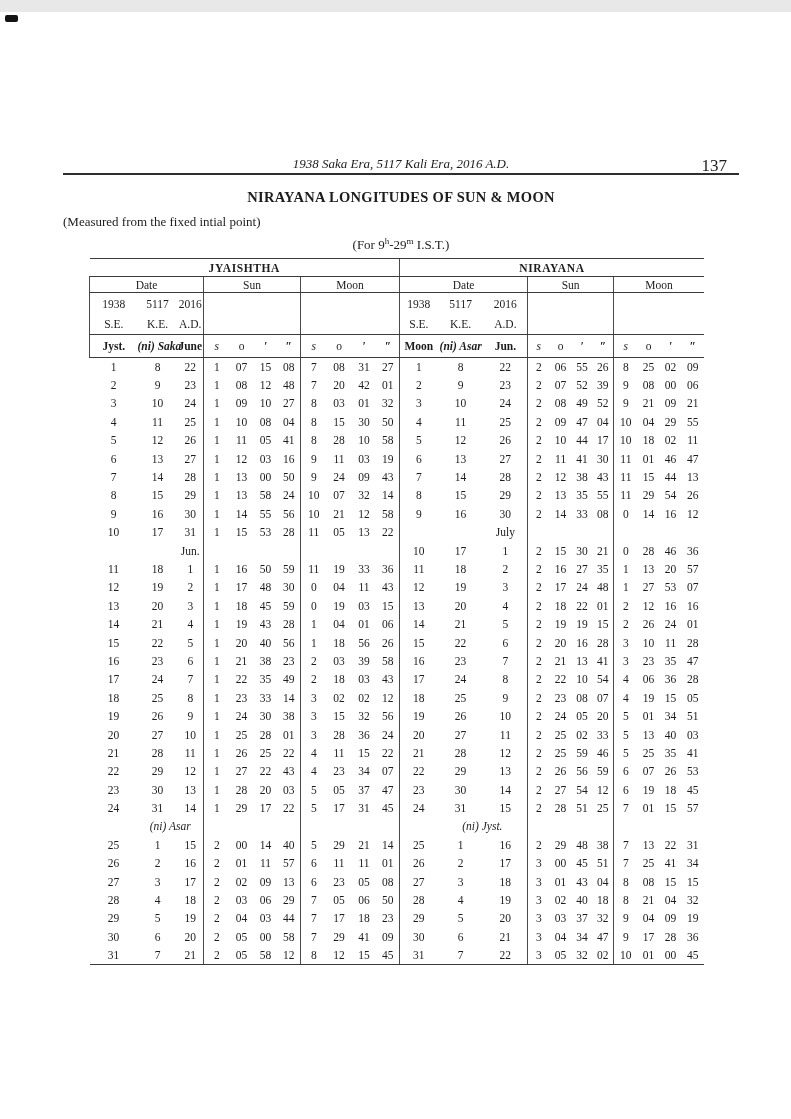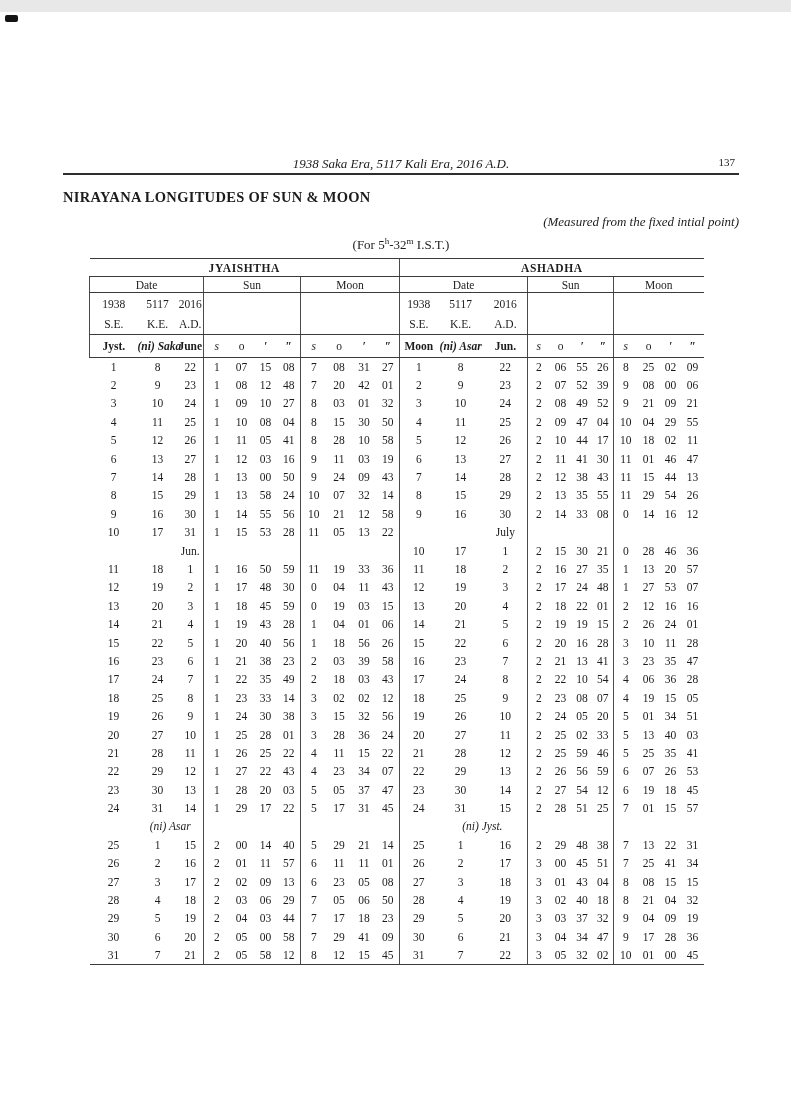--- a/index.html
+++ b/index.html
@@ -4,25 +4,25 @@
 <style>
   html,body{margin:0;padding:0;background:#e8e8e8;}
   .page{
     position:relative;width:791px;height:1119px;background:#ffffff;
     font-family:"Liberation Serif","DejaVu Serif",serif;color:#1c1c1c;
     overflow:hidden;margin:12px auto;
   }
   .speck{position:absolute;left:5px;top:3px;width:13px;height:7px;background:#141414;border-radius:2px;}
   .running-head{position:absolute;top:144px;left:63px;width:676px;text-align:center;
     font-style:italic;font-size:13px;}
-  .page-number{position:absolute;top:144px;right:56px;font-size:11px;}
+  .page-number{position:absolute;top:144px;right:64px;font-size:17px;}
   .head-rule{position:absolute;top:161px;left:63px;width:676px;height:2px;background:#2e2e2e;}
-  .doc-title{position:absolute;top:177px;left:63px;width:676px;text-align:left;
+  .doc-title{position:absolute;top:177px;left:63px;width:676px;text-align:center;
     font-weight:bold;font-size:14.5px;letter-spacing:.3px;}
-  .doc-subtitle{position:absolute;top:202px;left:63px;width:676px;text-align:right;font-size:13px;font-style:italic;}
+  .doc-subtitle{position:absolute;top:202px;left:63px;width:676px;text-align:left;font-size:13px;}
   .doc-forline{position:absolute;top:224px;left:63px;width:676px;text-align:center;font-size:13px;}
   .doc-forline sup{font-size:9px;}
 
   table.lt{position:absolute;top:246px;left:89px;width:614px;border-collapse:collapse;
     table-layout:fixed;}
   table.lt td{padding:0;margin:0;text-align:center;vertical-align:middle;
     font-size:11.5px;white-space:nowrap;overflow:visible;}
   tr.rA{height:18px}  tr.rB{height:16px}  tr.rC{height:22px}
   tr.rD{height:20px}  tr.rE{height:23px}  tr.rd{height:18.4px}
   td.month{font-weight:bold;font-size:12.5px;letter-spacing:.6px;}
@@ -45,21 +45,21 @@
 
 <div class="page">
   <div class="speck"></div>
 
   <div class="running-head">1938 Saka Era, 5117 Kali Era, 2016 A.D.</div>
   <div class="page-number">137</div>
   <div class="head-rule"></div>
 
   <div class="doc-title">NIRAYANA LONGITUDES OF SUN &amp; MOON</div>
   <div class="doc-subtitle">(Measured from the fixed intial point)</div>
-  <div class="doc-forline"><span>(For 5</span><sup>h</sup><span>-32</span><sup>m</sup><span> I.S.T.)</span></div>
+  <div class="doc-forline"><span>(For 9</span><sup>h</sup><span>-29</span><sup>m</sup><span> I.S.T.)</span></div>
 
   <table class="lt">
     <colgroup id="cols">
         <col style="width: 48px;">
         <col style="width: 40px;">
         <col style="width: 26px;">
         <col style="width: 26px;">
         <col style="width: 24px;">
         <col style="width: 24px;">
         <col style="width: 23px;">
@@ -75,21 +75,21 @@
         <col style="width: 21px;">
         <col style="width: 21px;">
         <col style="width: 24px;">
         <col style="width: 22px;">
         <col style="width: 22px;">
         <col style="width: 22px;">
       </colgroup>
     <tbody id="tbody">
         <tr class="rA">
           <td class="month bt bb" colspan="11">JYAISHTHA</td>
-          <td class="month bt bb blc" colspan="11">ASHADHA</td>
+          <td class="month bt bb blc" colspan="11">NIRAYANA</td>
         </tr>
         <tr class="rB">
           <td class="ghead bb lb" colspan="3">Date</td>
           <td class="ghead bb bl" colspan="4">Sun</td>
           <td class="ghead bb bl" colspan="4">Moon</td>
           <td class="ghead bb blc" colspan="3">Date</td>
           <td class="ghead bb bl" colspan="4">Sun</td>
           <td class="ghead bb bl" colspan="4">Moon</td>
         </tr>
         <tr class="rC">

